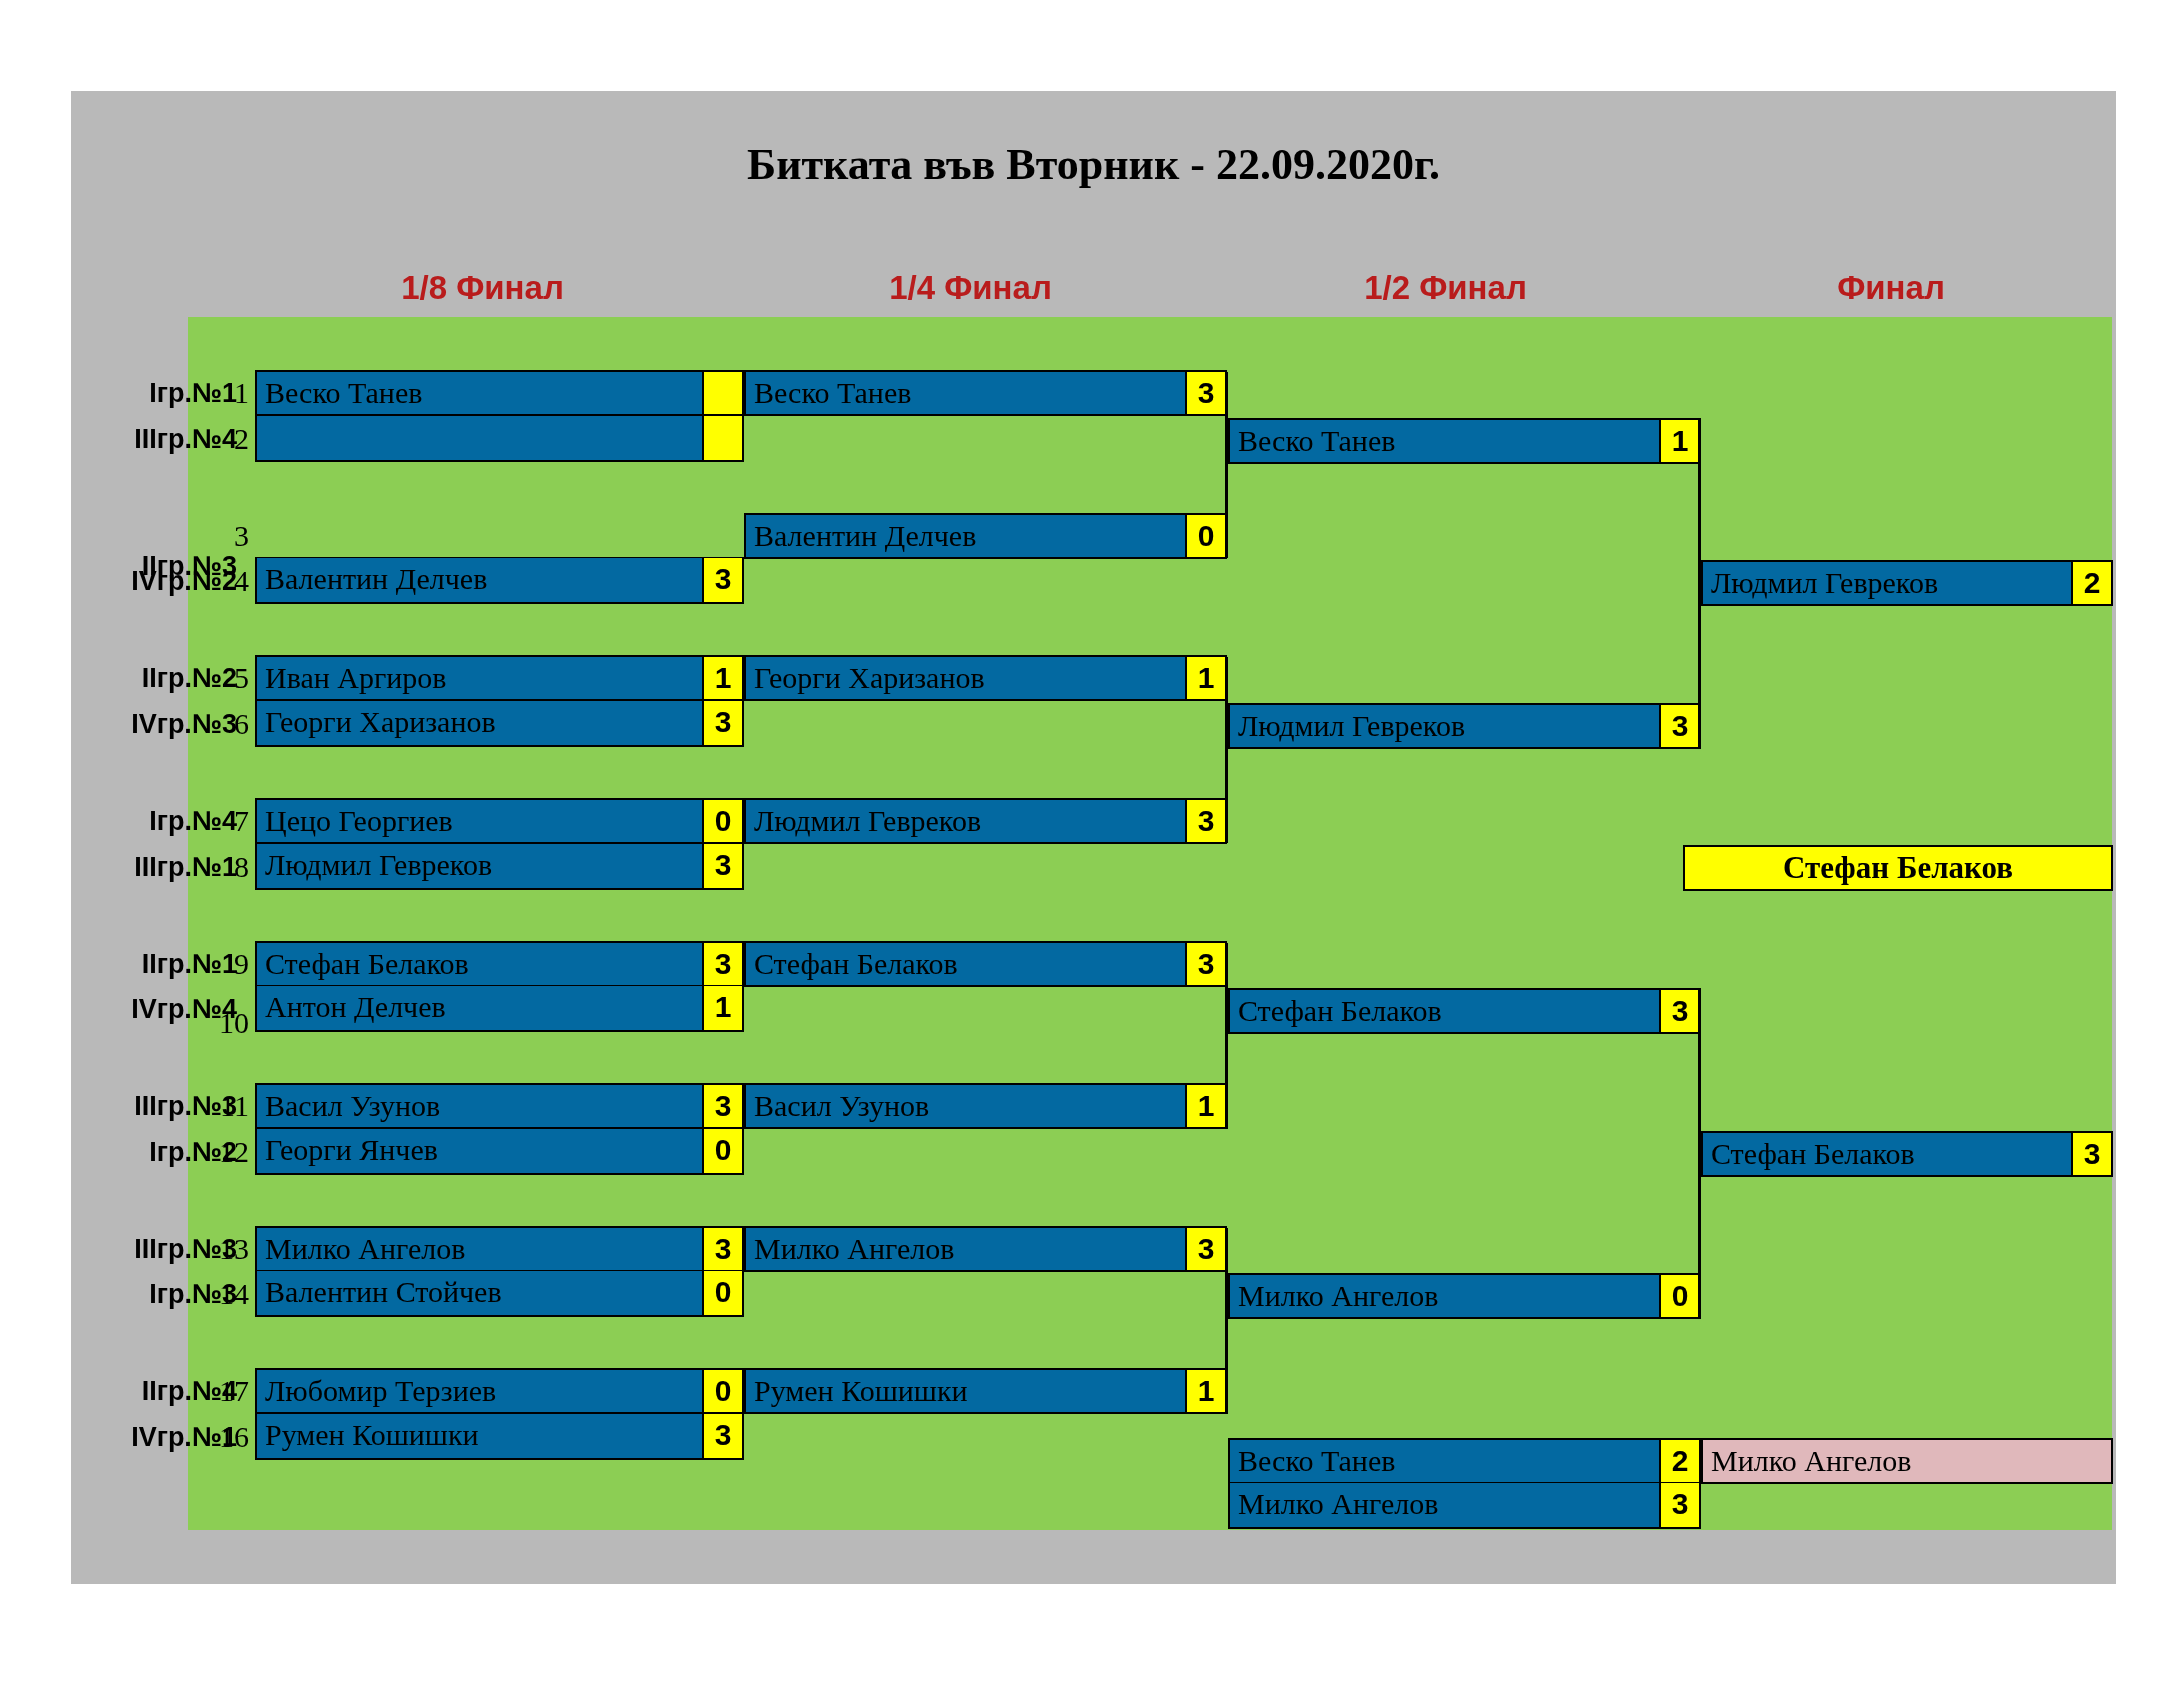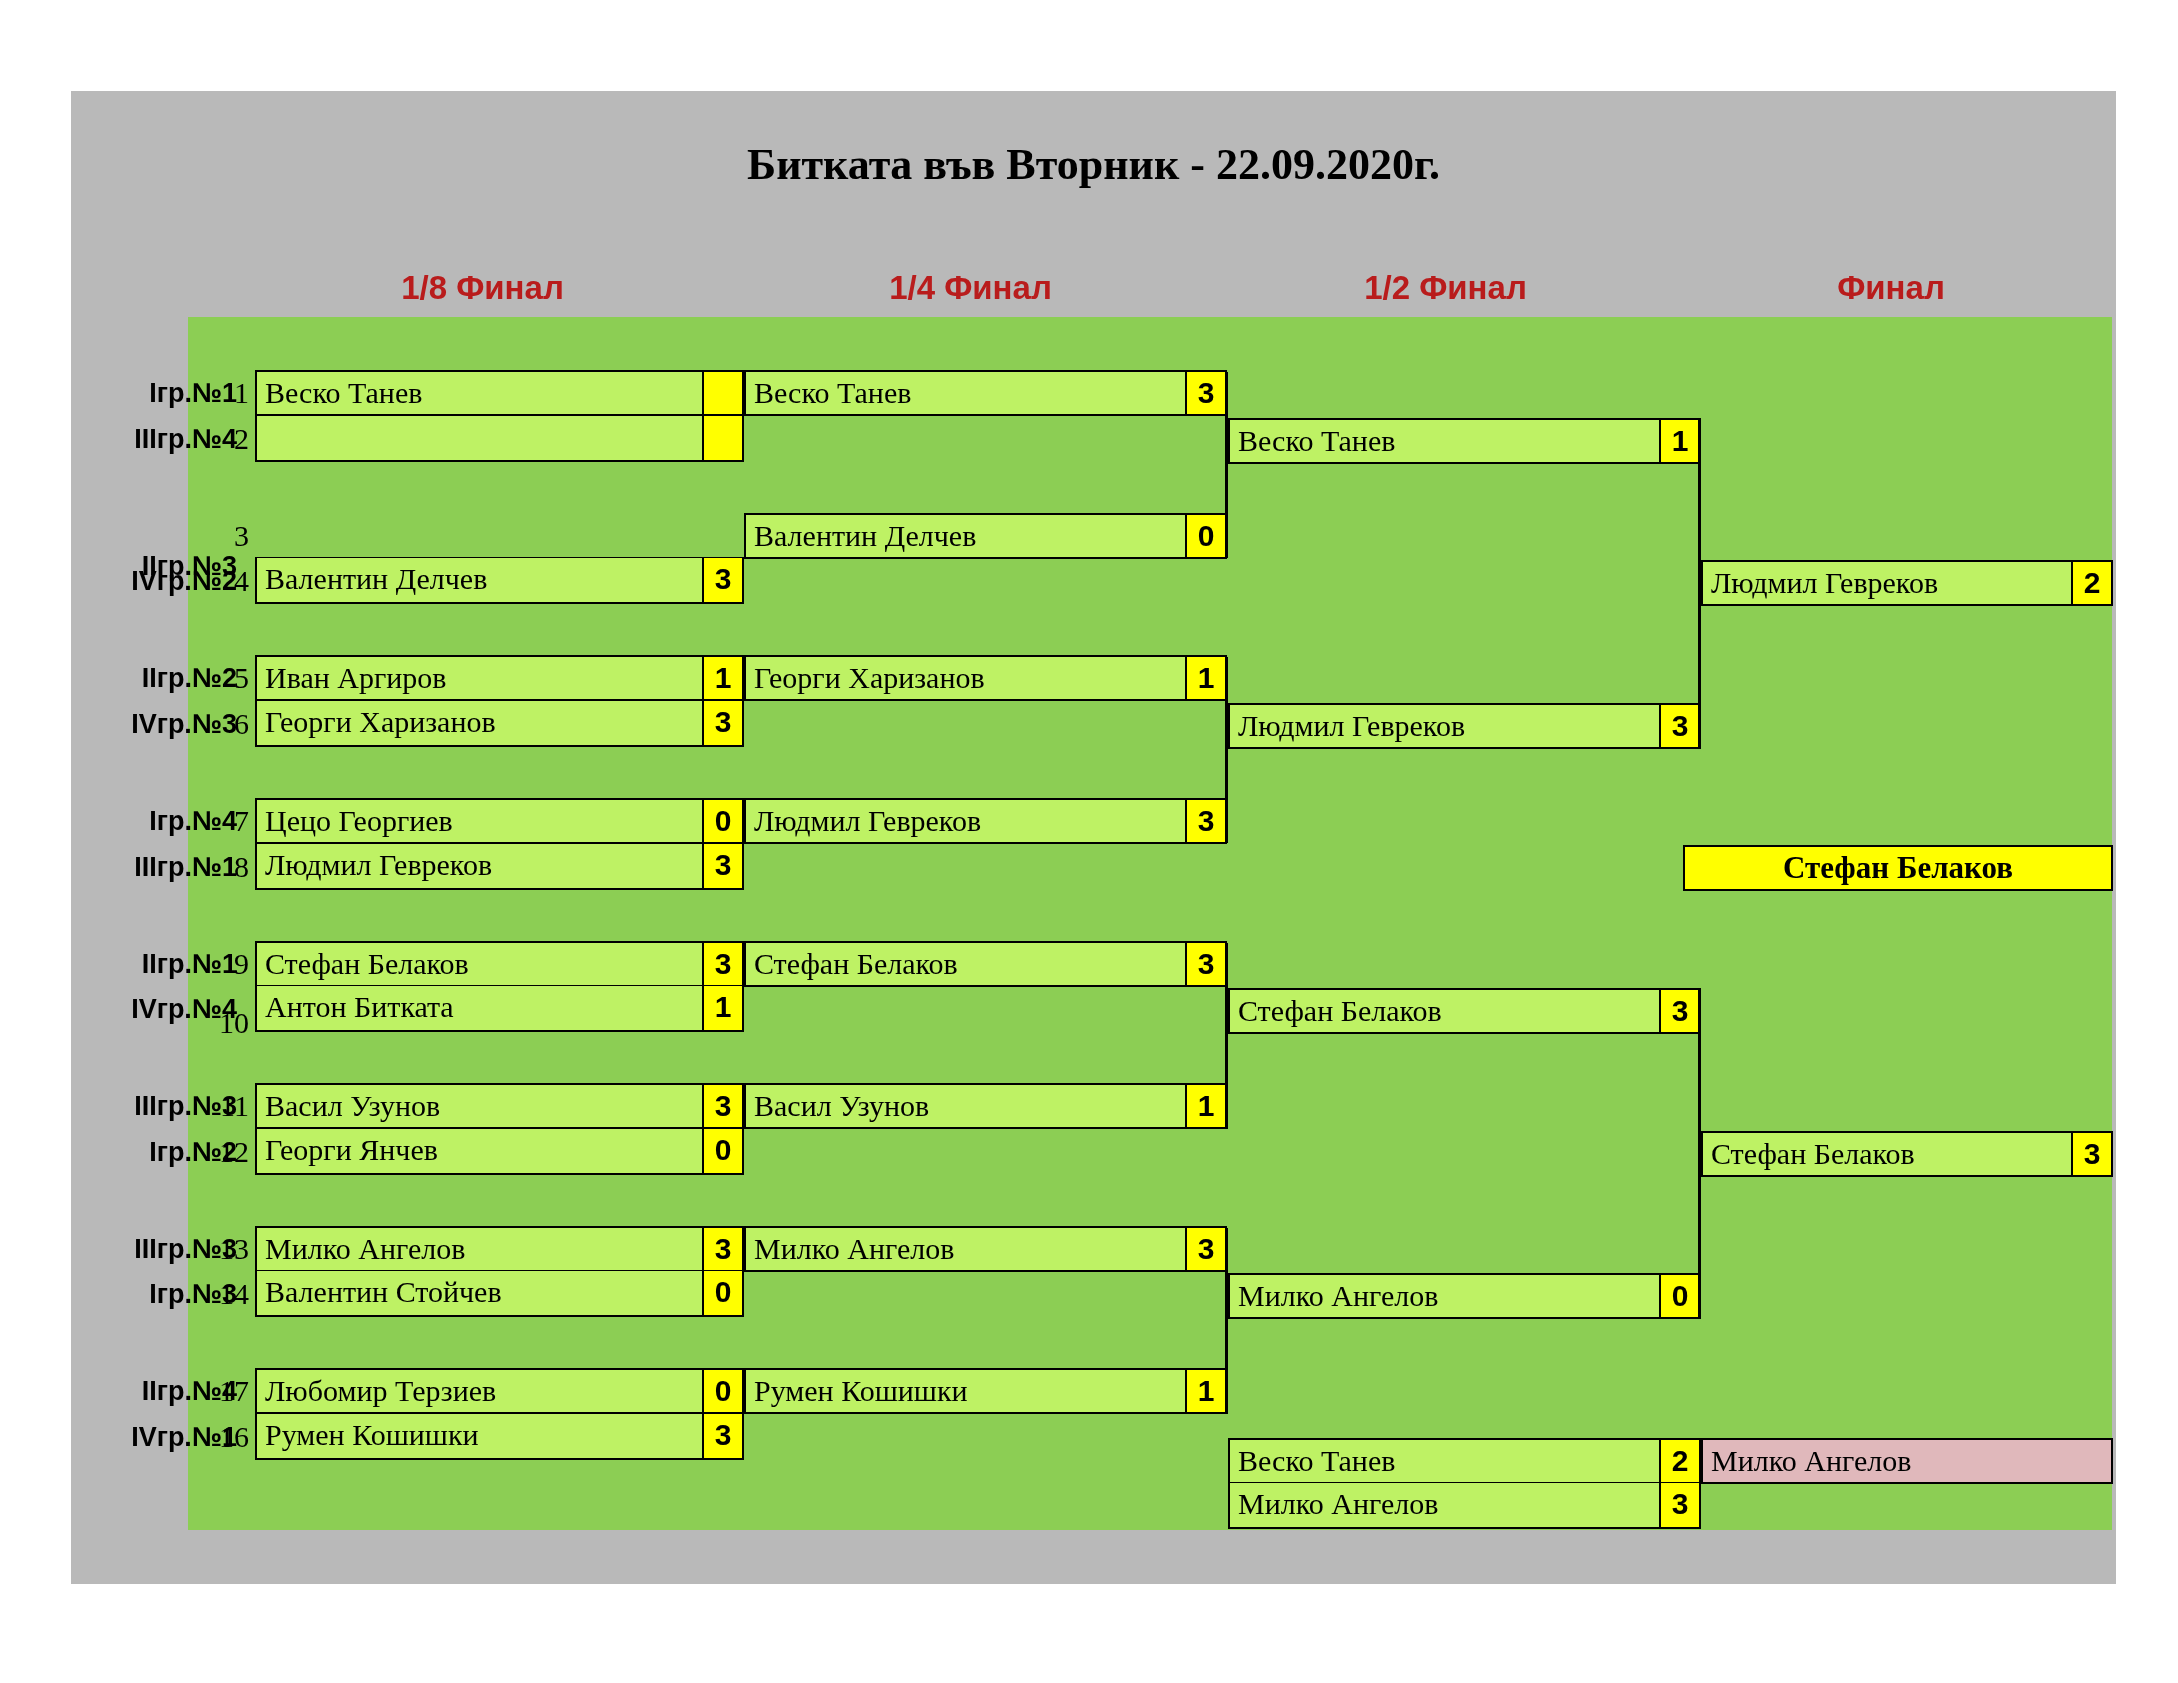--- a/index.html
+++ b/index.html
@@ -88,21 +88,21 @@
   
   .slot{
     position:absolute;
     height:46px;
     box-sizing:border-box;
     display:flex;
     align-items:stretch;
   }
   .slot .nm{
     flex:1 1 auto;
-    background:#bef264;
+    background:#0369a1;
     border:2px solid #000;
     box-sizing:border-box;
     font-family:"Liberation Serif", serif;
     font-size:30px;
     color:#000;
     line-height:42px;
     padding-left:8px;
     white-space:nowrap;
     overflow:hidden;
   }
@@ -244,21 +244,21 @@
   <div class="slot lower" style="left:255px; top:844px;  width:489px;">
       <span class="nm">Людмил Гевреков</span>
       <span class="sc">3</span>
     </div>
 
   <div class="slot" style="left:255px; top:941px;  width:489px;">
       <span class="nm">Стефан Белаков</span>
       <span class="sc">3</span>
     </div>
   <div class="slot lower" style="left:255px; top:986px;  width:489px;">
-      <span class="nm">Антон Биткатa</span>
+      <span class="nm">Антон Делчев</span>
       <span class="sc">1</span>
     </div>
 
   <div class="slot" style="left:255px; top:1083px; width:489px;">
       <span class="nm">Васил Узунов</span>
       <span class="sc">3</span>
     </div>
   <div class="slot lower" style="left:255px; top:1129px; width:489px;">
       <span class="nm">Георги Янчев</span>
       <span class="sc">0</span>

